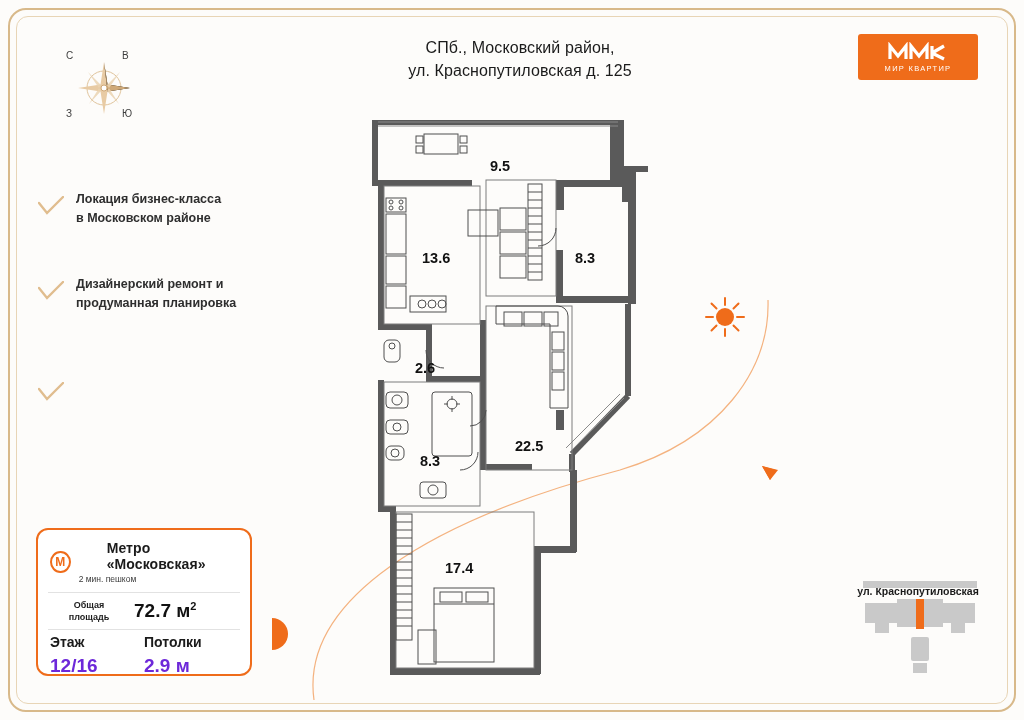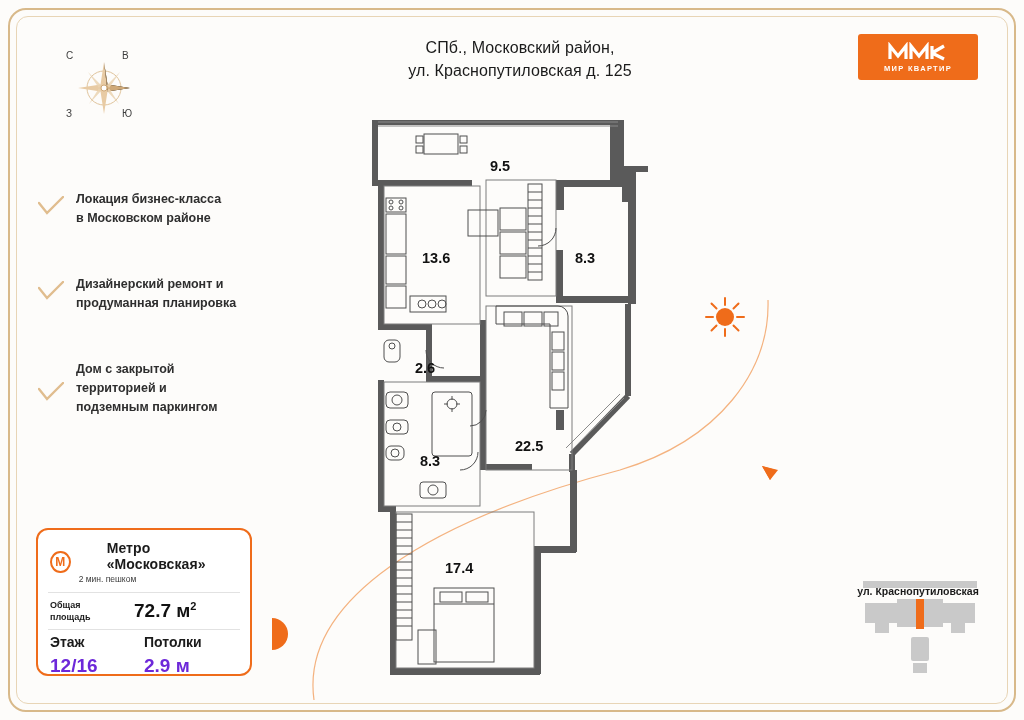--- a/index.html
+++ b/index.html
@@ -32,21 +32,21 @@
   .title .l2{white-space:nowrap;}
 
   
   .logo{
     position:absolute;right:46px;top:34px;width:120px;height:46px;
     background:#ef6c1a;border-radius:3px;
     display:flex;flex-direction:column;align-items:center;justify-content:center;
   }
   .logo svg{display:block;}
   .logo .logo-text{
-    color:#fff;font-size:7.5px;letter-spacing:1.3px;margin-top:2px;font-weight:bold;
+    color:#fff;font-size:7.5px;letter-spacing:1.3px;margin-top:2px;font-weight:normal;
   }
 
   
   .compass{position:absolute;left:52px;top:40px;width:100px;height:92px;}
   .compass .lbl{position:absolute;font-size:10px;color:#3c3c3c;}
   .compass .n{left:14px;top:10px;}
   .compass .e{left:70px;top:10px;}
   .compass .w{left:14px;top:68px;}
   .compass .s{left:70px;top:68px;}
   .compass .star{position:absolute;left:24px;top:20px;}
@@ -73,21 +73,21 @@
   .card .metro-logo{
     width:22px;height:22px;border-radius:50%;
     border:2px solid #ef6c1a;color:#ef6c1a;
     display:flex;align-items:center;justify-content:center;
     font-size:12px;font-weight:bold;box-sizing:border-box;
   }
   .card .metro-txt .m1{font-size:14px;color:#1b1b1b;font-weight:bold;letter-spacing:.1px;padding-left:28px;}
   .card .metro-txt .m2{font-size:8.5px;color:#3a3a3a;margin-top:2px;}
   .card .divider{height:1px;background:#e2e2e2;margin:2px 10px 0 10px;}
   .card .row{display:flex;align-items:flex-start;padding:7px 12px 4px 12px;}
-  .card .row .lab{font-size:9px;color:#1b1b1b;font-weight:bold;line-height:1.3;flex:0 0 78px;}
+  .card .row .lab{font-size:9px;color:#1b1b1b;font-weight:bold;line-height:1.3;flex:0 0 78px;text-align:center;}
   .card .row .val{font-size:19px;font-weight:bold;color:#111;margin-left:6px;}
   .card .val sup{font-size:11px;}
   .card .row2{display:flex;padding:4px 12px 0 12px;}
   .card .row2 .col{flex:1;}
   .card .row2 .lab{font-size:14px;font-weight:bold;color:#1b1b1b;}
   .card .row2 .val{font-size:19px;font-weight:bold;color:#6d28d9;margin-top:5px;}
 
   
   .sun{position:absolute;left:703px;top:295px;width:44px;height:44px;}
   .arcs{position:absolute;left:0;top:0;width:1024px;height:720px;pointer-events:none;}
@@ -162,25 +162,20 @@
       <div class="txt">
         <div>Дизайнерский ремонт и</div>
         <div>продуманная планировка</div>
       </div>
     </div>
 
     <div class="feature">
       <svg class="check" viewBox="0 0 26 20" style="top:22px">
         <path d="M1 7 L9 17 L25 1" stroke="#e0bd8e" stroke-width="2.4" fill="none" stroke-linecap="round"></path>
       </svg>
-      <div class="txt">
-        <div>Дом с закрытой</div>
-        <div>территорией и</div>
-        <div>подземным паркингом</div>
-      </div>
     </div>
   </div>
 
   <div class="card">
     <div class="metro">
       <div class="metro-logo">M</div>
       <div class="metro-txt">
         <div class="m1">Метро «Московская»</div>
         <div class="m2">2 мин. пешком</div>
       </div>

